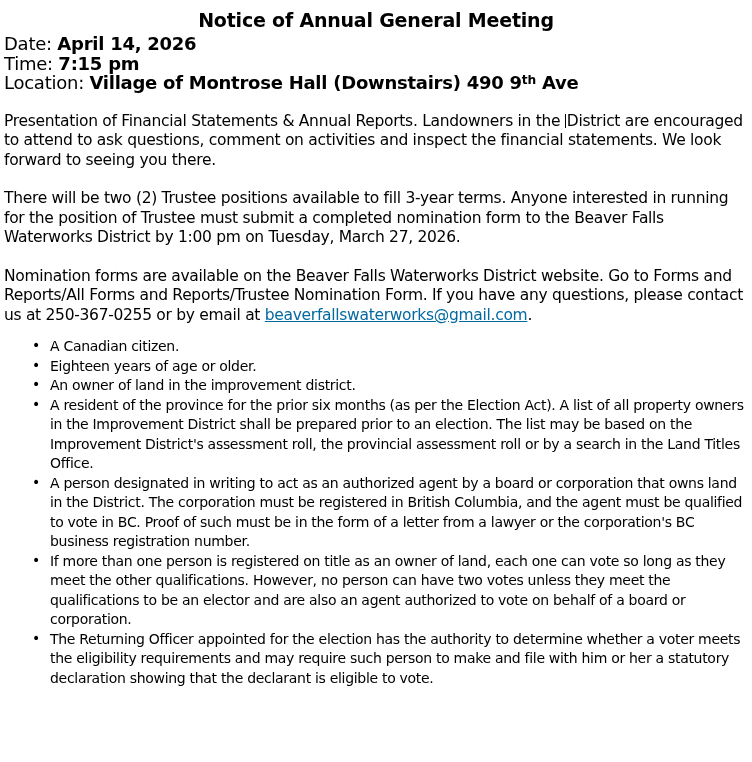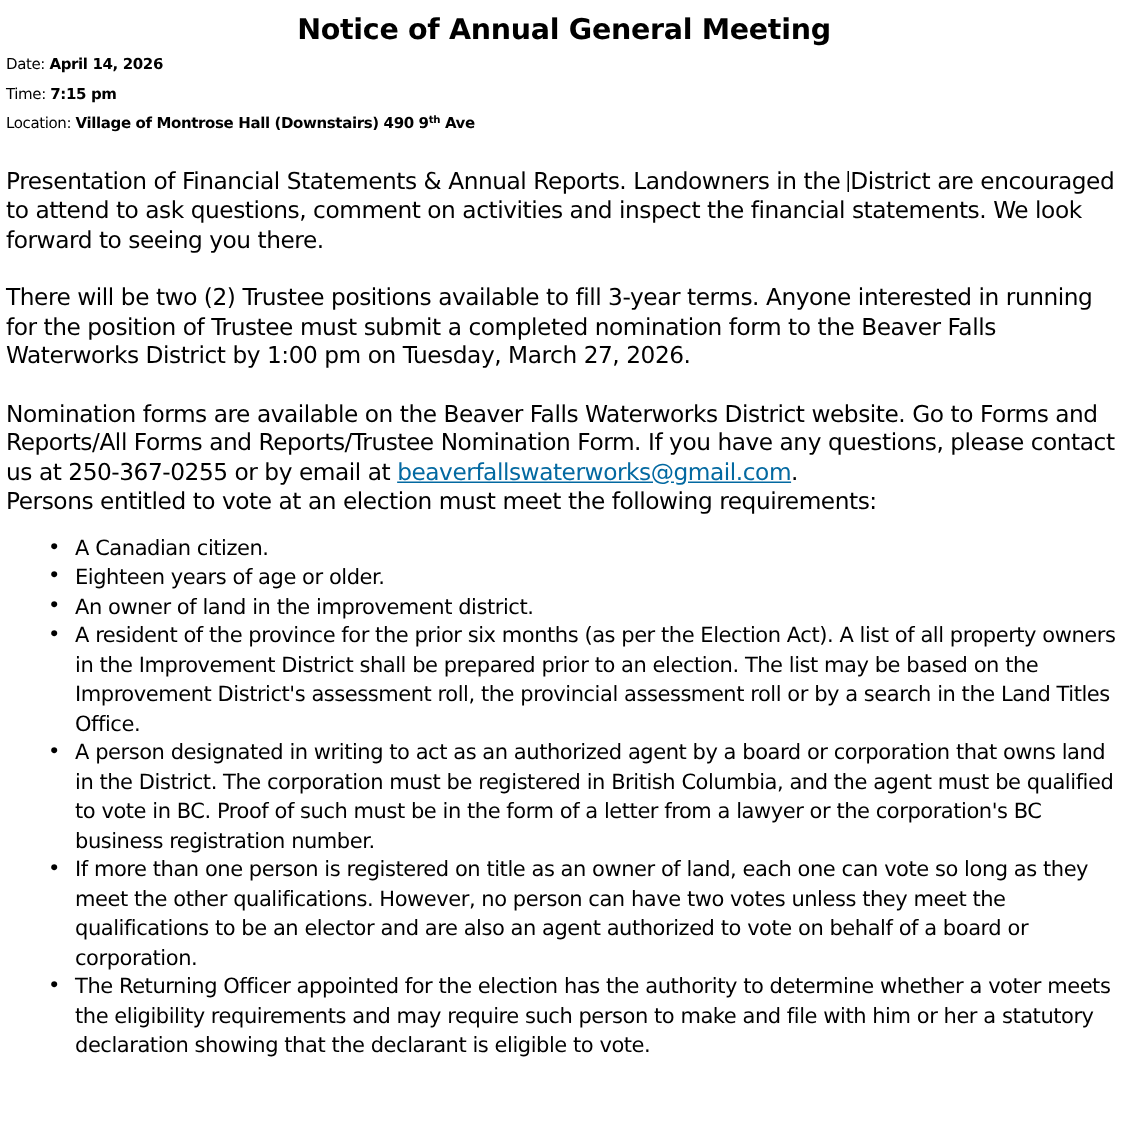--- a/index.html
+++ b/index.html
@@ -27,21 +27,21 @@
     font-size: 19px;
     font-weight: bold;
     letter-spacing: -0.2px;
     margin: 8px 0 2px 0;
     line-height: 24px;
   }
   .meta-block {
     margin: 0 0 0 4px;
   }
   .meta-line {
-    font-size: 10px;
+    font-size: 18px;
     line-height: 19.5px;
     letter-spacing: -0.25px;
     white-space: nowrap;
   }
   .meta-label { font-weight: normal; }
   .meta-value { font-weight: bold; }
   sup {
     font-size: 0.68em;
     vertical-align: 0.45em;
     line-height: 0;
@@ -116,21 +116,20 @@
   <div class="para"><span>Presentation of Financial Statements &amp; Annual Reports.  Landowners in the </span><span class="caret"></span><span>District are encouraged to attend to ask questions, comment on activities and inspect the financial statements. We look forward to seeing you there.</span></div>
 
   <div class="spacer"></div>
 
   <div class="para">There will be two (2) Trustee positions available to fill 3-year terms.  Anyone interested in running for the position of Trustee must submit a completed nomination form to the Beaver Falls Waterworks District by 1:00 pm on Tuesday, March 27, 2026.</div>
 
   <div class="spacer"></div>
 
   <div class="para"><span>Nomination forms are available on the Beaver Falls Waterworks District website. Go to Forms and Reports/All Forms and Reports/Trustee Nomination Form. If you have any questions, please contact us at 250-367-0255 or by email at </span><a class="email-link" href="#">beaverfallswaterworks@gmail.com</a><span>.</span></div>
 
-  <div class="para">Persons entitled to vote at an election must meet the following requirements:</div>
 
   <div class="spacer-sm"></div>
 
   <ul class="req-list">
     <li>A Canadian citizen.</li>
     <li>Eighteen years of age or older.</li>
     <li>An owner of land in the improvement district.</li>
     <li>A resident of the province for the prior six months (as per the Election Act). A list of all property owners in the Improvement District shall be prepared prior to an election. The list may be based on the Improvement District's assessment roll, the provincial assessment roll or by a search in the Land Titles Office.</li>
     <li>A person designated in writing to act as an authorized agent by a board or corporation that owns land in the District. The corporation must be registered in British Columbia, and the agent must be qualified to vote in BC. Proof of such must be in the form of a letter from a lawyer or the corporation's BC business registration number.</li>
     <li>If more than one person is registered on title as an owner of land, each one can vote so long as they meet the other qualifications. However, no person can have two votes unless they meet the qualifications to be an elector and are also an agent authorized to vote on behalf of a board or corporation.</li>

